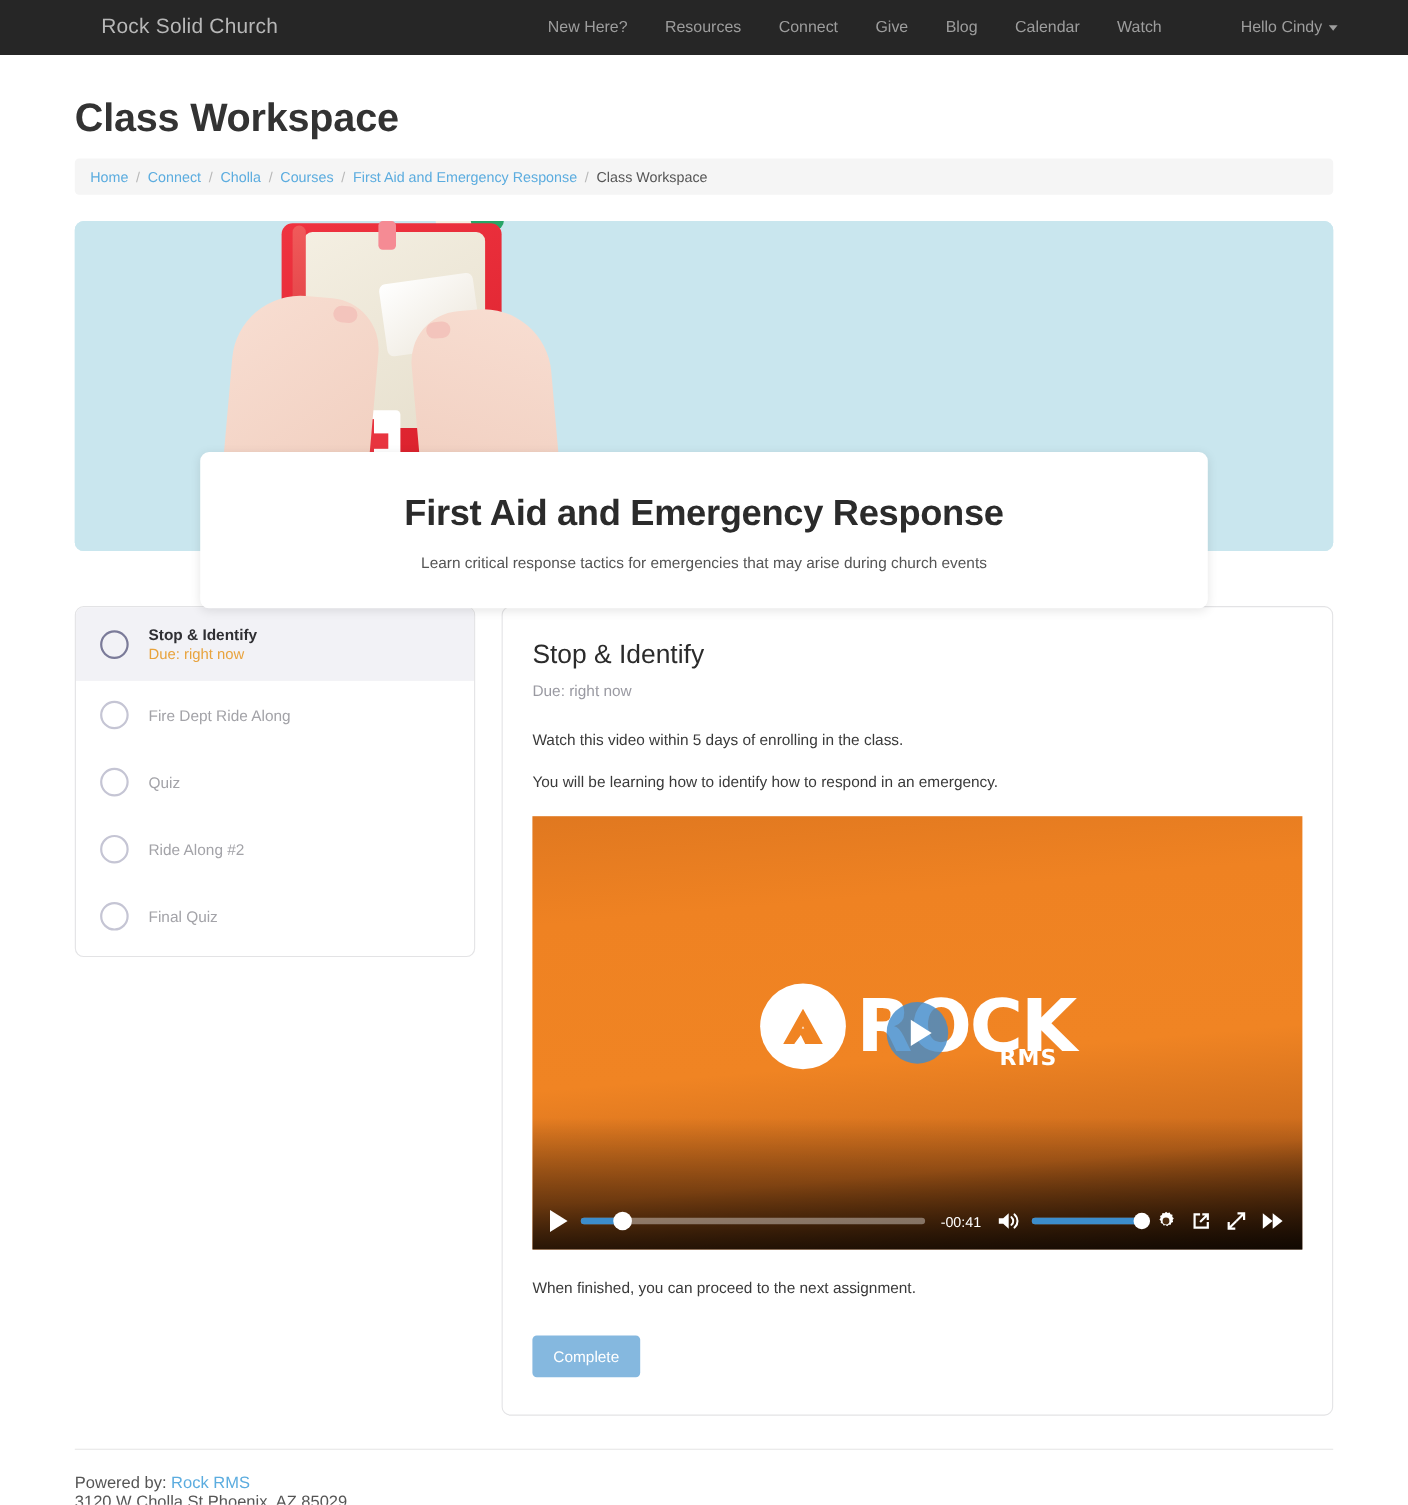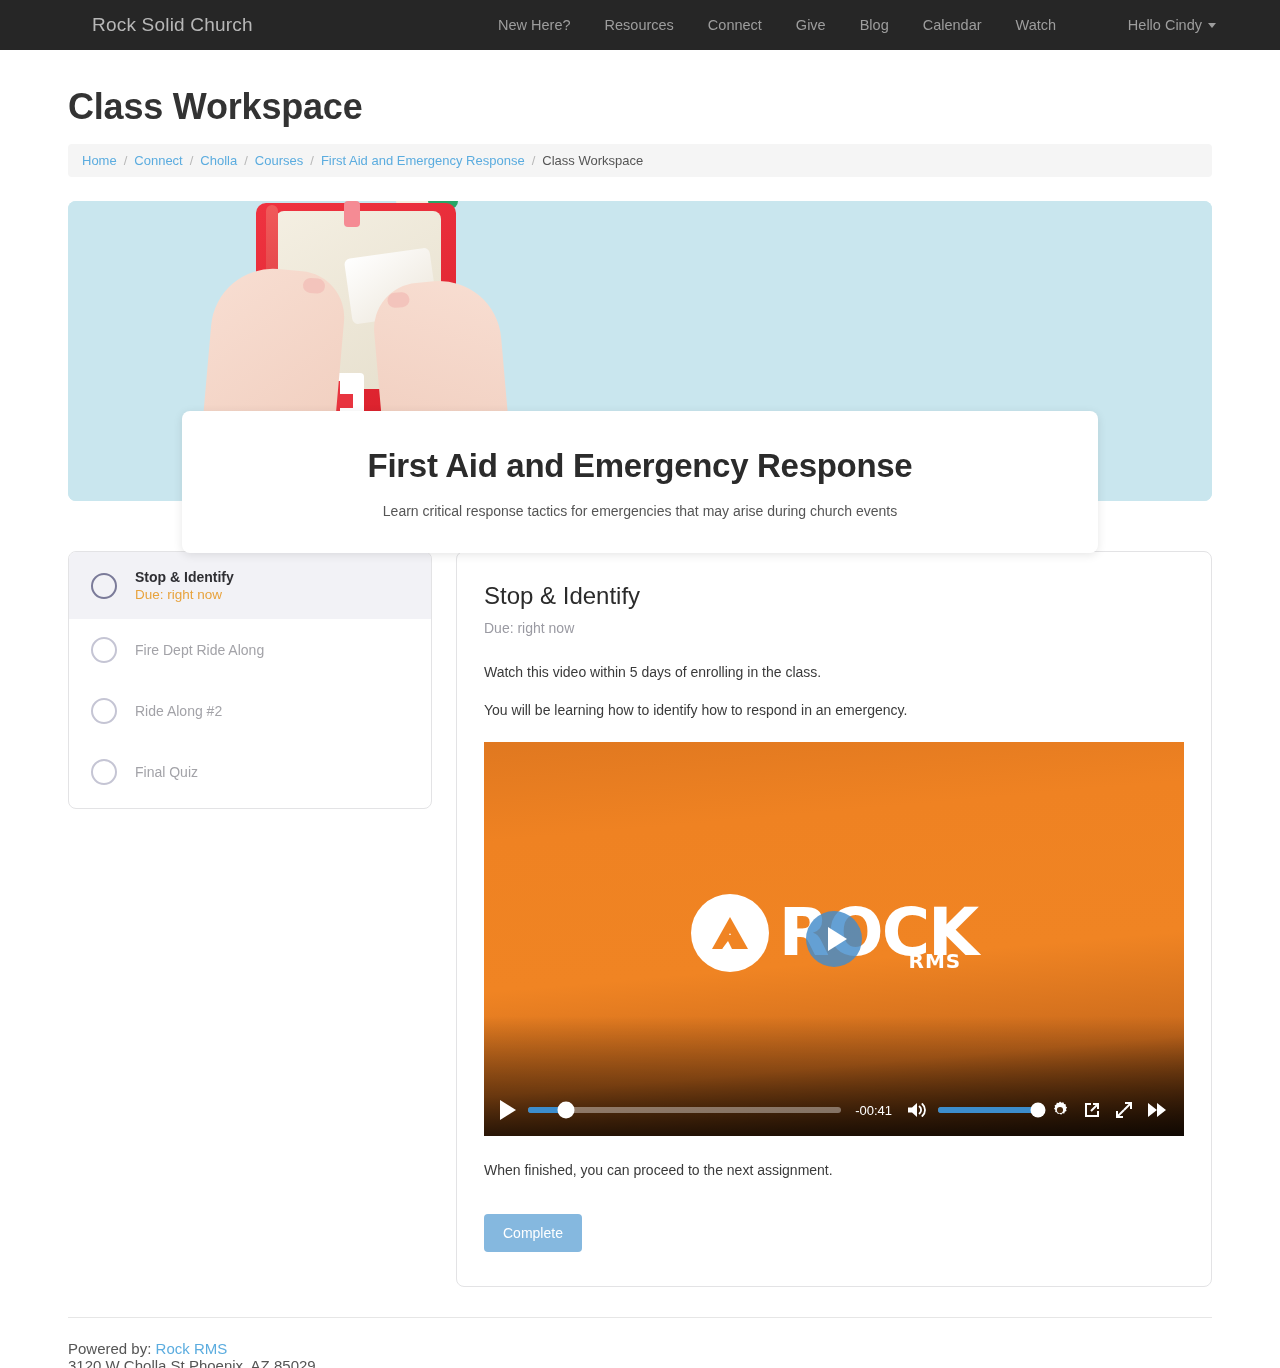--- a/index.html
+++ b/index.html
@@ -485,20 +485,26 @@
         </div>
       </div>
 
       <div class="activity">
         <div class="ring"></div>
         <div class="act-text">
           <span class="act-name">Fire Dept Ride Along</span>
         </div>
       </div>
 
+      <div class="activity">
+        <div class="ring"></div>
+        <div class="act-text">
+          <span class="act-name">Quiz</span>
+        </div>
+      </div>
 
       <div class="activity">
         <div class="ring"></div>
         <div class="act-text">
           <span class="act-name">Ride Along #2</span>
         </div>
       </div>
 
       <div class="activity">
         <div class="ring"></div>

